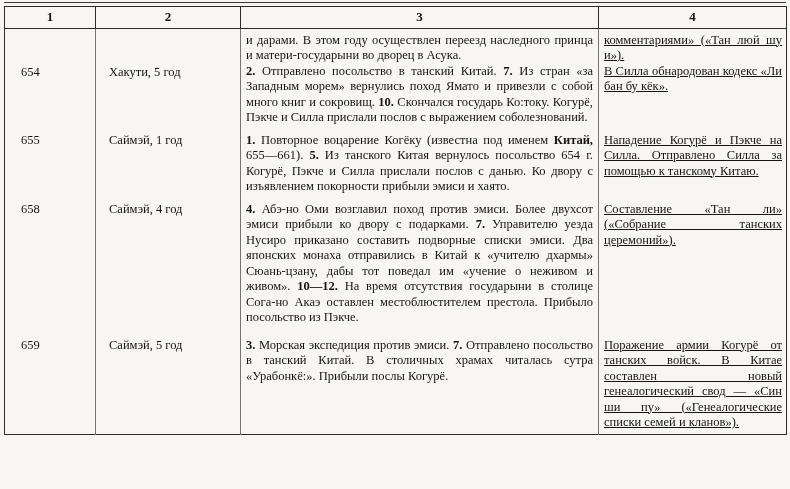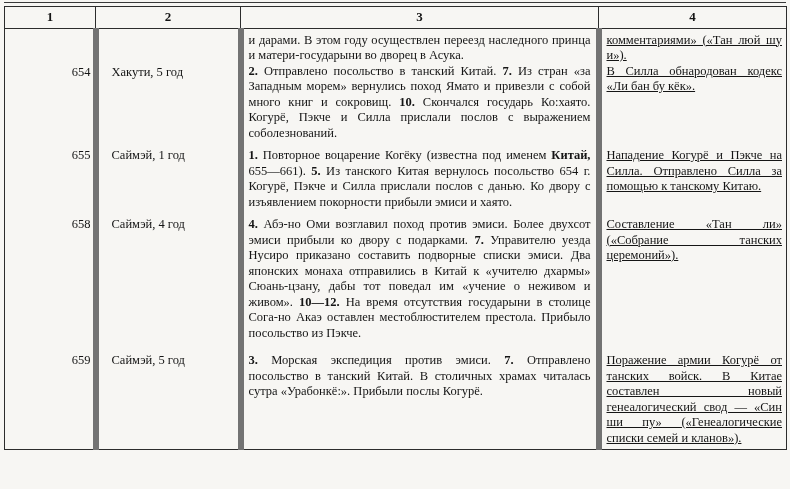--- a/index.html
+++ b/index.html
@@ -32,22 +32,22 @@
   col.c3 { width: 358px; }
   col.c4 { width: 188px; }
   td { vertical-align: top; }
   tr.hdr td {
     border: 1px solid #2c2c2c;
     text-align: center;
     font-weight: bold;
     font-size: 13px;
     padding: 2px 0 3px 0;
   }
-  tbody.grid td + td { border-left: 6px solid #737373; }
-  td.year  { padding: 4px 2px 2px 16px; text-align: right; }
+  tbody.grid td + td { border-left: 1px solid #737373; }
+  td.year  { padding: 4px 2px 2px 16px; }
   td.era   { padding: 4px 2px 2px 13px; margin-top: 43px; }
   td.events{ padding: 4px 5px 3px 5px; text-align: justify; }
   td.notes { padding: 4px 4px 3px 5px; text-align: justify; text-decoration: underline; }
   td.offset{ padding-top: 36px; }
   tr.gap td { padding-top: 9px; }
   td.events p, td.notes p { margin: 0; }
   b { font-weight: bold; }
 </style>
 </head>
 <body>
@@ -69,21 +69,21 @@
         <td>3</td>
         <td>4</td>
       </tr>
     </tbody>
     <tbody class="grid">
       <tr>
         <td class="year offset">654</td>
         <td class="era offset">Хакути, 5 год</td>
         <td class="events">
             <p><span>и дарами. В этом году осуществлен переезд наследного принца и матери-государыни во дворец в Асука.</span></p>
-            <p><b>2.</b><span> Отправлено посольство в танский Китай. </span><b>7.</b><span> Из стран «за Западным морем» вернулись поход Ямато и привезли с собой много книг и сокровищ. </span><b>10.</b><span> Скончался государь Ко:хаято. Когурё, Пэкче и Силла прислали послов с выражением соболезнований.</span></p>
+            <p><b>2.</b><span> Отправлено посольство в танский Китай. </span><b>7.</b><span> Из стран «за Западным морем» вернулись поход Ямато и привезли с собой много книг и сокровищ. </span><b>10.</b><span> Скончался государь Ко:току. Когурё, Пэкче и Силла прислали послов с выражением соболезнований.</span></p>
           </td>
         <td class="notes">
             <p>комментариями» («Тан люй шу и»).</p>
             <p>В Силла обнародован кодекс «Ли бан бу кёк».</p>
           </td>
       </tr>
       <tr>
         <td class="year">655</td>
         <td class="era">Саймэй, 1 год</td>
         <td class="events">

